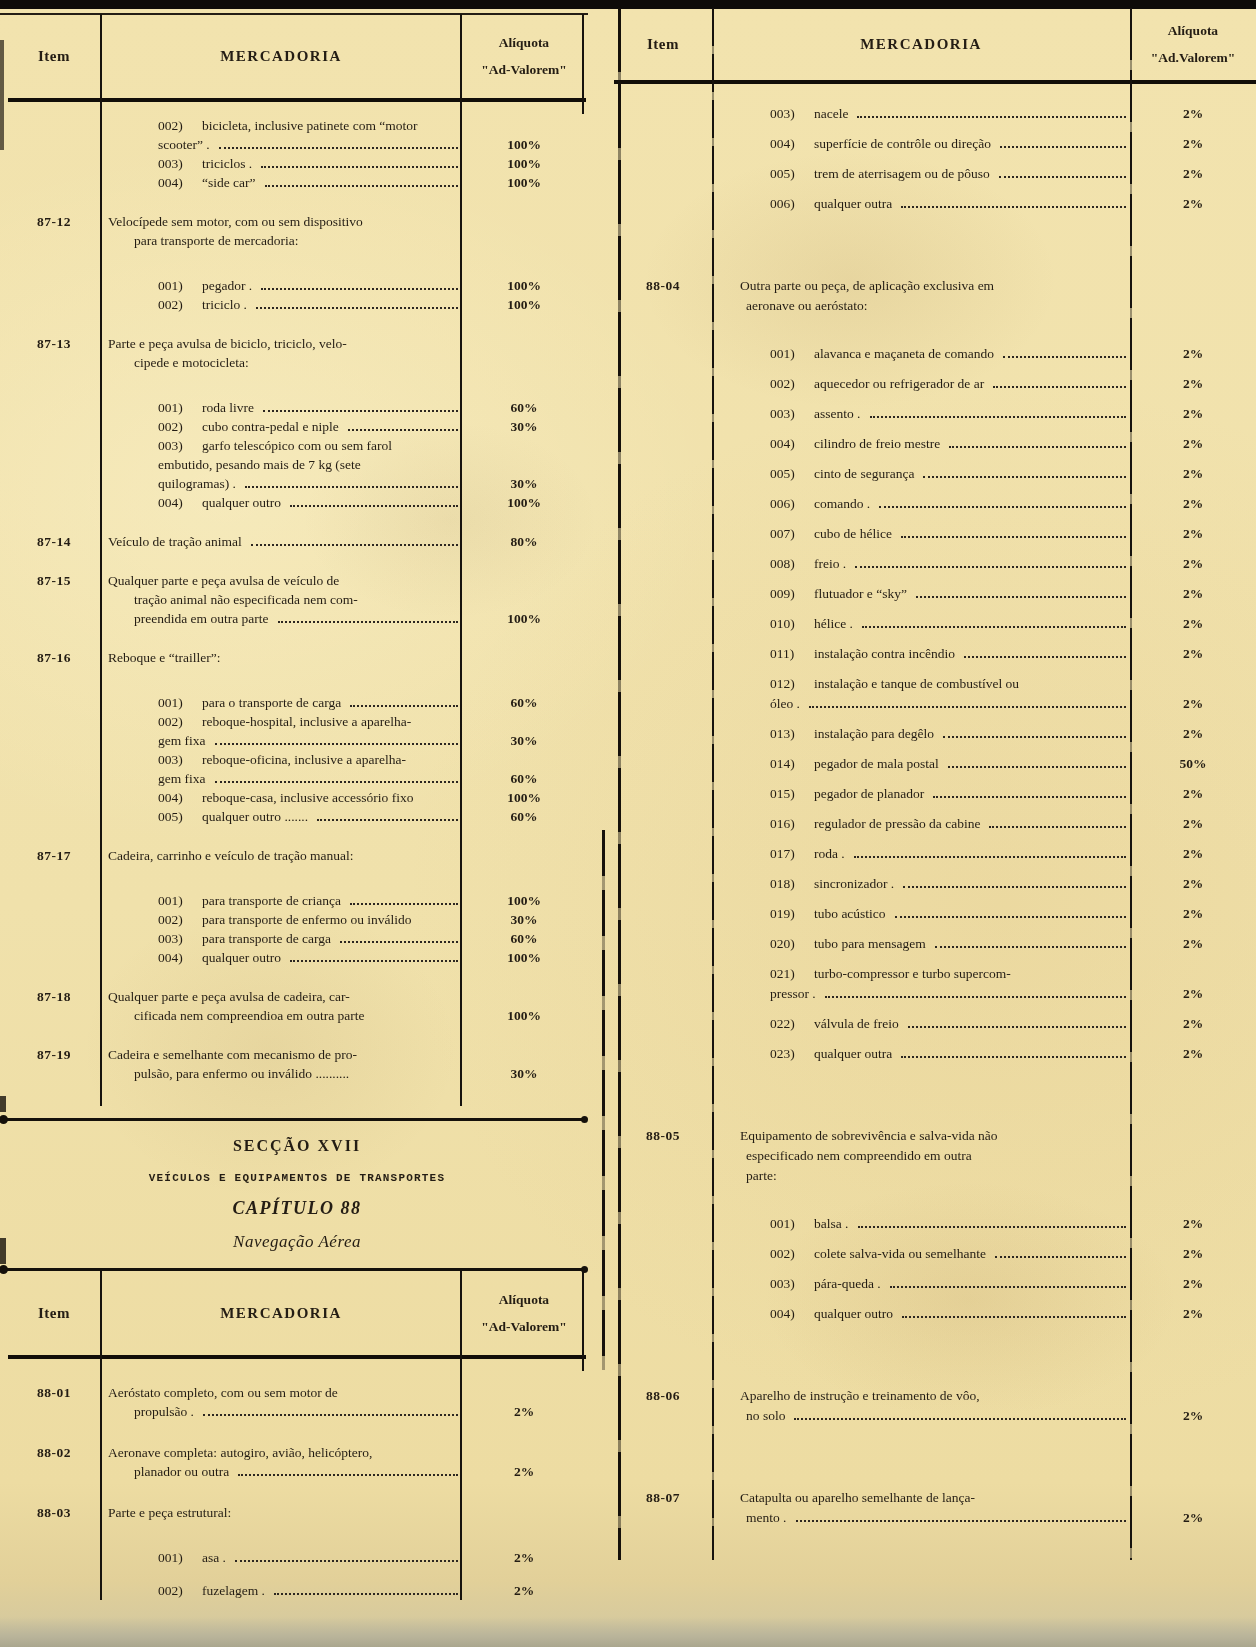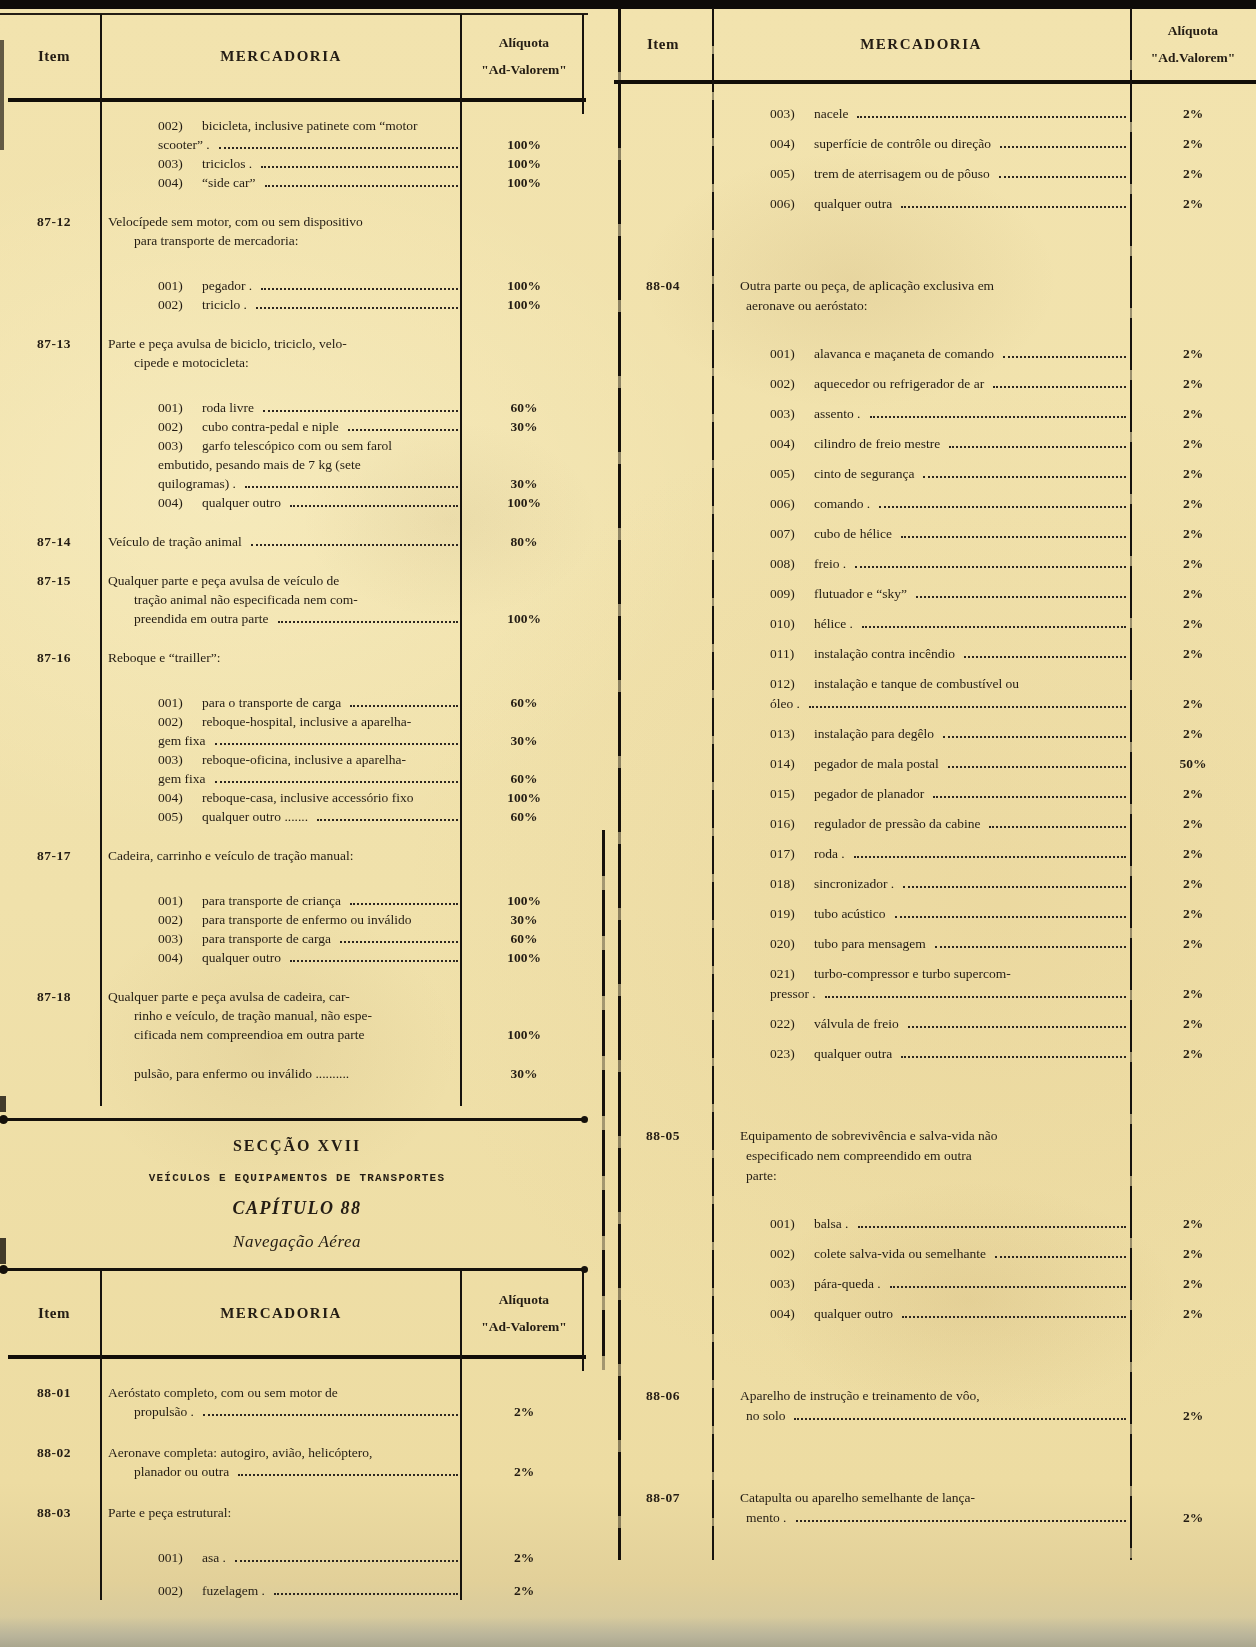--- a/index.html
+++ b/index.html
@@ -407,33 +407,33 @@
             <div class="row">
               <span class="c-item">87-18</span>
               <span class="c-desc">
                 <span class="txt">Qualquer parte e peça avulsa de cadeira, car-</span>
               </span>
               <span class="c-rate"></span>
             </div>
             <div class="row ind1">
               <span class="c-item"></span>
               <span class="c-desc">
-                <span class="txt">rinho e veículo, de tração manual, não espe-</span>
-              </span>
-              <span class="c-rate"></span>
-            </div>
-            <div class="row ind1">
-              <span class="c-item"></span>
-              <span class="c-desc">
                 <span class="txt">cificada nem compreendioa em outra parte</span>
               </span>
               <span class="c-rate">100%</span>
             </div>
           </div>
           <div class="block">
+            <div class="row">
+              <span class="c-item">87-19</span>
+              <span class="c-desc">
+                <span class="txt">Cadeira e semelhante com mecanismo de pro-</span>
+              </span>
+              <span class="c-rate"></span>
+            </div>
             <div class="row ind1">
               <span class="c-item"></span>
               <span class="c-desc">
                 <span class="txt">pulsão, para enfermo ou inválido ..........</span>
               </span>
               <span class="c-rate">30%</span>
             </div>
           </div>
         </div>
     </div>

